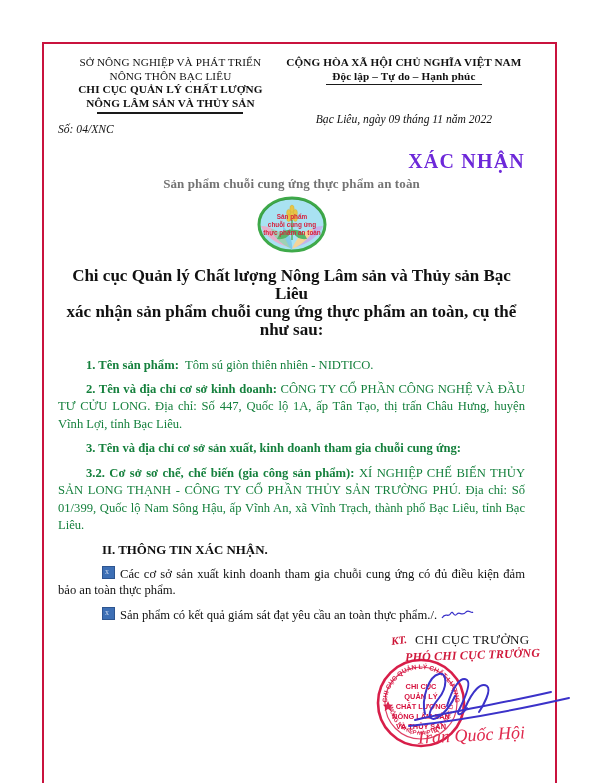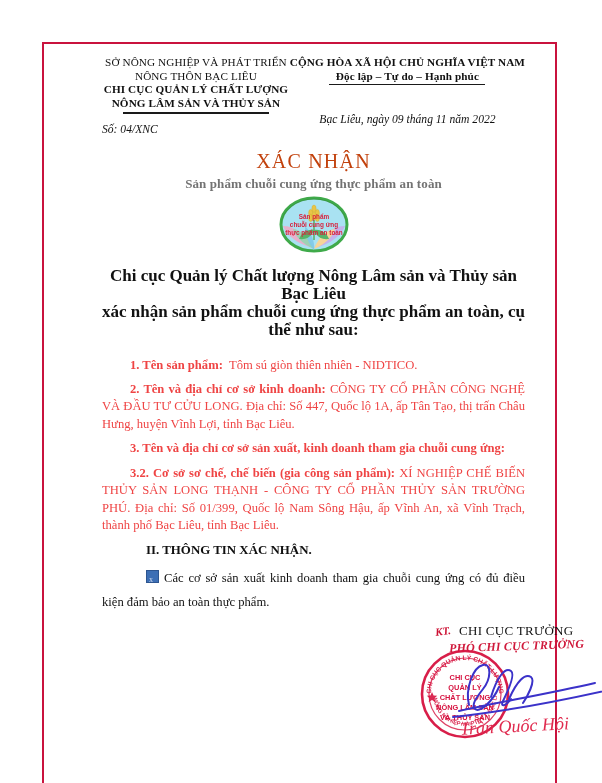--- a/index.html
+++ b/index.html
@@ -21,21 +21,20 @@
     border-right:2.5px solid #c9133e;
     border-top:2.5px solid #c9133e;
     box-sizing:border-box;
     background:#fff;
   }
   #page-inner{
     position:absolute;
     left:0; top:0; right:16px;
     padding:8px 14px 0 14px;
     box-sizing:border-box;
-    margin-left:44px;
   }
 
   
   .header-row{
     display:flex;
     align-items:flex-start;
     justify-content:space-between;
     margin-top:4px;
   }
   .hdr-left{ width:232px; text-align:center; }
@@ -66,24 +65,25 @@
     font-style:italic;
     font-size:11.6px;
     margin-top:28px;
     text-align:center;
     white-space:nowrap;
   }
 
   
   .title-block{ text-align:center; margin-top:14px; }
   .doc-title{
-    color:#c2410c;
-    font-weight:normal;
+    color:#6d28d9;
+    font-weight:bold;
     font-size:20px;
     letter-spacing:1.2px;
+    text-align:right;
   }
   .doc-subtitle{
     color:#737373;
     font-weight:bold;
     font-size:13px;
     margin-top:3px;
     letter-spacing:.1px;
   }
 
   
@@ -94,41 +94,41 @@
     width:72px;height:57px;
   }
 
   
   .body-area{ margin-top:10px; }
   .p{
     font-size:12.6px;
     line-height:17.4px;
     text-align:justify;
     margin:0 0 7px 0;
-    color:#ef4444;
+    color:#15803d;
   }
   .ind{ display:inline-block; width:28px; }
   .b{ font-weight:bold; }
   .sec-head{
     font-weight:bold;
     font-size:12.9px;
     line-height:18px;
     margin:0 0 7px 0;
     padding-left:44px;
   }
   .lead-block{
     text-align:center;
     font-weight:bold;
     font-size:17px;
     line-height:18px;
     margin:0 0 18px 0;
   }
   .chk-p{
     font-size:12.6px;
-    line-height:24px;
+    line-height:16px;
     text-align:justify;
     margin:0 0 9px 0;
   }
   .checkbox{
     display:inline-block;
     width:11px;height:11px;
     background:#3d6fb5;
     border:1px solid #2d5590;
     vertical-align:-1px;
     position:relative;
@@ -296,20 +296,27 @@
       <p class="p">
         <span class="ind"></span><span class="b">3.2. Cơ sở sơ chế, chế biến (gia công sản phẩm):</span> <span>XÍ NGHIỆP CHẾ BIẾN THỦY SẢN LONG THẠNH - CÔNG TY CỔ PHẦN THỦY SẢN TRƯỜNG PHÚ. Địa chỉ: Số 01/399, Quốc lộ Nam Sông Hậu, ấp Vĩnh An, xã Vĩnh Trạch, thành phố Bạc Liêu, tỉnh Bạc Liêu.</span>
       </p>
 
       <div class="sec-head">II. THÔNG TIN XÁC NHẬN.</div>
 
       <p class="chk-p">
         <span class="checkbox"></span><span>Các cơ sở sản xuất kinh doanh tham gia chuỗi cung ứng có đủ điều kiện đảm bảo an toàn thực phẩm.</span>
       </p>
 
+      <p class="chk-p">
+        <span class="checkbox"></span><span>Sản phẩm có kết quả giám sát đạt yêu cầu an toàn thực phẩm./.</span><span>
+          <svg width="34" height="12" viewBox="0 0 34 12" style="vertical-align:-2px">
+            <path d="M2 9 C6 2 8 10 11 4 C13 1 14 9 17 5 C20 2 22 8 26 3 C29 0 31 5 33 3" fill="none" stroke="#3b32c9" stroke-width="1.2"></path>
+          </svg>
+        </span>
+      </p>
 
       <div class="sign-zone">
 
         <div class="kt-mark">KT.</div>
         <div class="chief-title">CHI CỤC TRƯỞNG</div>
         <div class="deputy-title">PHÓ CHI CỤC TRƯỞNG</div>
 
         <span class="seal">
           <svg width="92" height="92" viewBox="0 0 92 92" xmlns="http://www.w3.org/2000/svg">
             <defs>

